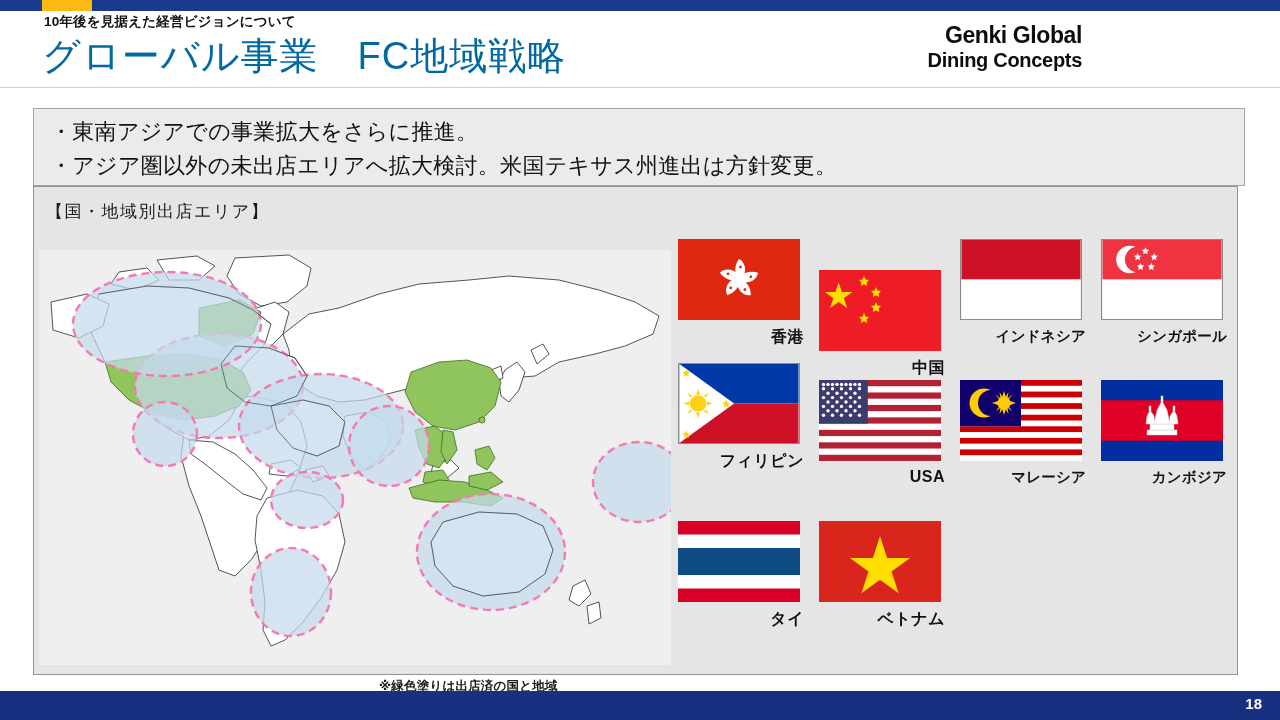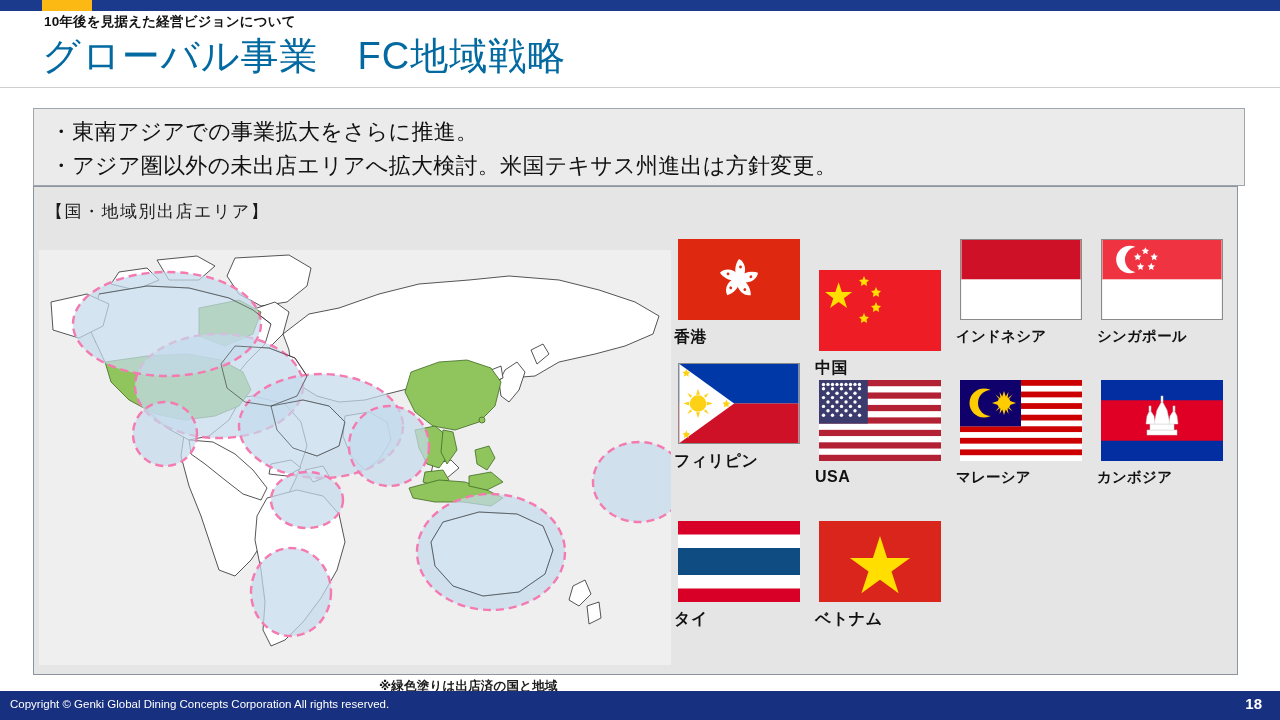--- a/index.html
+++ b/index.html
@@ -117,21 +117,21 @@
   }
 
   
   .flags {
     position: absolute; left: 640px; top: 52px;
     width: 560px; height: 420px;
   }
   .flag-cell {
     position: absolute;
     width: 130px;
-    text-align: left;
+    text-align: right;
   }
   .flag-img {
     width: 122px; height: 81px;
     margin: 0 auto;
     position: relative;
     overflow: hidden;
     display: block;
   }
   .flag-img.bordered { border: 1px solid #8a8a8a; }
   .flag-label {
@@ -168,20 +168,24 @@
 
 <div class="slide">
 
   <div class="topbar">
     <div class="topbar-accent"></div>
   </div>
 
   <div class="header">
     <div class="eyebrow">10年後を見据えた経営ビジョンについて</div>
     <div class="page-title">グローバル事業　FC地域戦略</div>
+    <div class="brand">
+      <div class="brand-line1">Genki Global</div>
+      <div class="brand-line2">Dining Concepts</div>
+    </div>
   </div>
   <div class="header-rule"></div>
 
   <div class="bullet-box">
     <div class="bullet-line">・東南アジアでの事業拡大をさらに推進。</div>
     <div class="bullet-line">・アジア圏以外の未出店エリアへ拡大検討。米国テキサス州進出は方針変更。</div>
   </div>
 
   <div class="content-panel">
 
@@ -552,17 +556,16 @@
           </svg>
         </div>
         <div class="flag-label">ベトナム</div>
       </div>
 
 
     </div>
   </div>
 
   <div class="footer">
-    <div class="footer-copy">Copyright © Genki Global Dining Concepts Corporation All rights reserved.</div>
     <div class="footer-page">18</div>
   </div>
 
 </div>
 
 </body></html>

